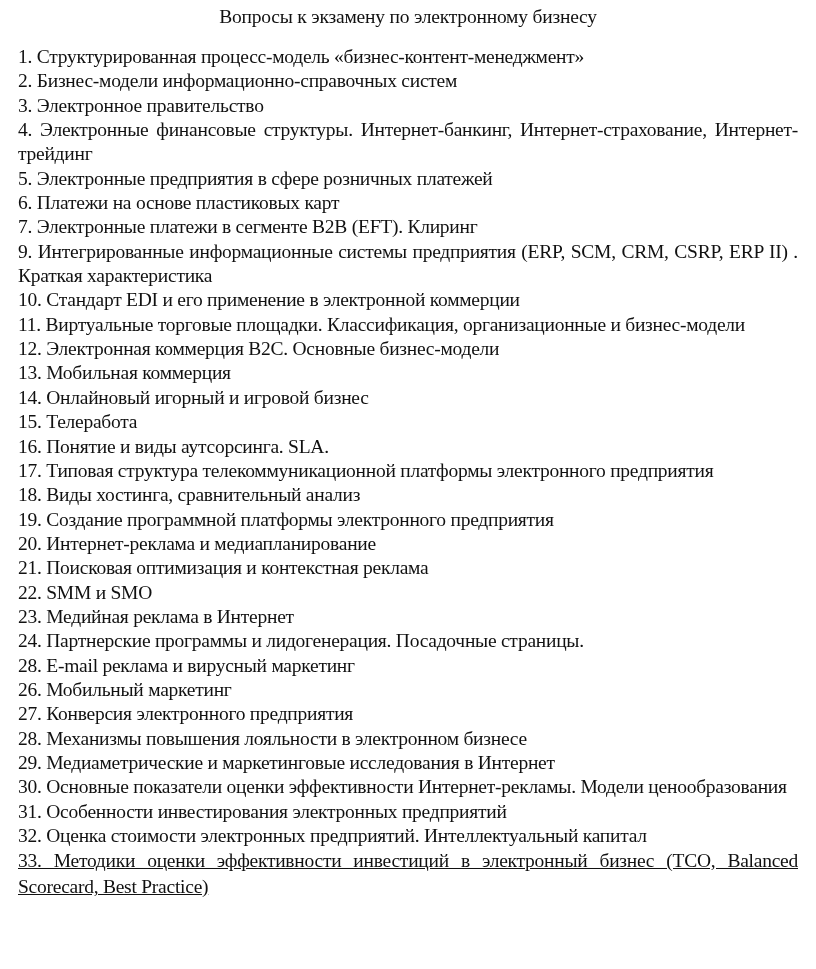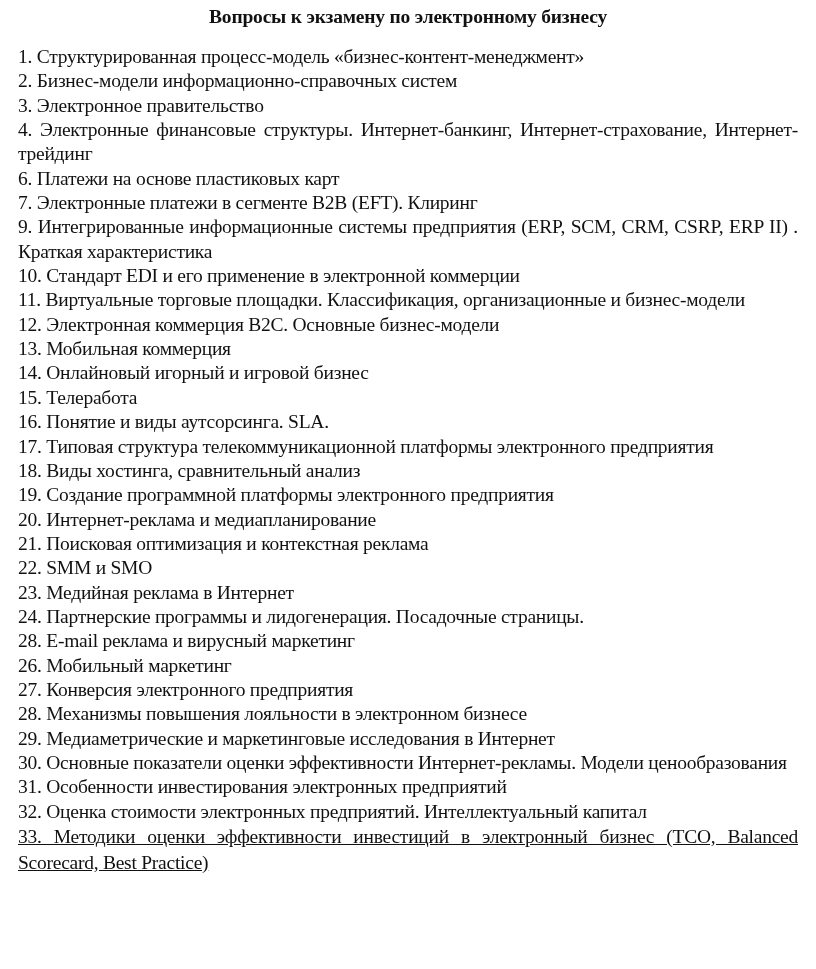--- a/index.html
+++ b/index.html
@@ -21,21 +21,21 @@
       top: 0;
       width: 816px;
       box-sizing: border-box;
       padding: 0 2px 0 2px;
     }
     .doc-title {
       margin: 0;
       padding-top: 5px;
       height: 24px;
       text-align: center;
-      font-weight: bold;
+      font-weight: normal;
       font-size: 19.5px;
       line-height: 24px;
       letter-spacing: -0.2px;
     }
     .question-list {
       list-style: none;
       margin: 16px;
       padding: 0;
       margin-top: 16px;
     }
@@ -54,20 +54,21 @@
 </head>
 <body>
 
 <div class="page">
   <h1 class="doc-title">Вопросы к экзамену по электронному бизнесу</h1>
   <ul class="question-list">
     <li class="question-item">1. Структурированная процесс-модель «бизнес-контент-менеджмент»</li>
     <li class="question-item">2. Бизнес-модели информационно-справочных систем</li>
     <li class="question-item">3. Электронное правительство</li>
     <li class="question-item">4. Электронные финансовые структуры. Интернет-банкинг, Интернет-страхование, Интернет-трейдинг</li>
+    <li class="question-item">5. Электронные предприятия в сфере розничных платежей</li>
     <li class="question-item">6. Платежи на основе пластиковых карт</li>
     <li class="question-item">7. Электронные платежи в сегменте B2B (EFT). Клиринг</li>
     <li class="question-item">9. Интегрированные информационные системы предприятия (ERP, SCM, CRM, CSRP, ERP II) . Краткая характеристика</li>
     <li class="question-item">10. Стандарт EDI и его применение в электронной коммерции</li>
     <li class="question-item">11. Виртуальные торговые площадки. Классификация, организационные и бизнес-модели</li>
     <li class="question-item">12. Электронная коммерция B2C. Основные бизнес-модели</li>
     <li class="question-item">13. Мобильная коммерция</li>
     <li class="question-item">14. Онлайновый игорный и игровой бизнес</li>
     <li class="question-item">15. Телеработа</li>
     <li class="question-item">16. Понятие и виды аутсорсинга. SLA.</li>

